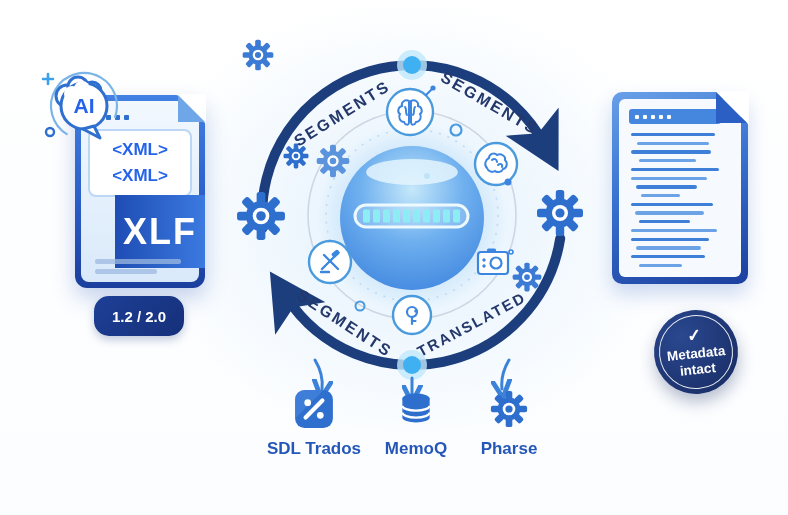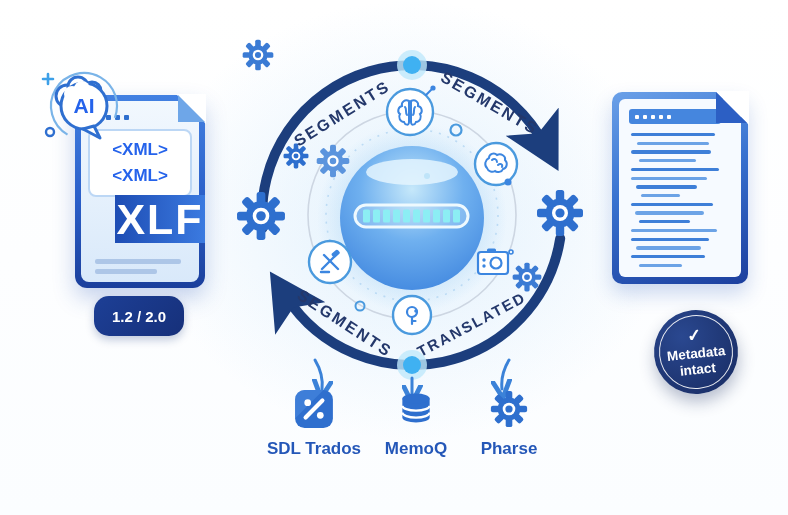--- a/index.html
+++ b/index.html
@@ -11,22 +11,22 @@
   
   .file-icon{position:absolute;left:75px;top:95px;width:130px;height:193px;border-radius:12px;
              background:linear-gradient(180deg,#4381e2,#2a5ec8 55%,#1b3f9c);
              box-shadow:0 10px 22px rgba(30,80,180,.25);}
   .file-inner{position:absolute;inset:6px;border-radius:8px;background:linear-gradient(180deg,#f2f8fe,#d9e9fa);}
   .file-dots{position:absolute;top:20px;left:22px;display:flex;gap:4px;}
   .file-dots i{width:5px;height:5px;background:#2f6fce;border-radius:1px;}
   .xml-box{position:absolute;top:34px;left:13px;right:13px;height:64px;background:#ffffff;
            border:2px solid #bcd7f5;border-radius:8px;display:flex;flex-direction:column;
            align-items:center;justify-content:center;color:#2563eb;font-weight:700;font-size:17px;line-height:1.55;}
-  .xlf-band{position:absolute;left:0;right:0;top:100px;height:48px;display:flex;align-items:center;justify-content:center;
-            background:linear-gradient(90deg,#1e4db4,#3b7ae0);color:#fff;font-weight:800;font-size:43px;letter-spacing:2px;margin-left:40px;}
+  .xlf-band{position:absolute;left:0;right:0;top:100px;height:73px;display:flex;align-items:center;justify-content:center;
+            background:linear-gradient(90deg,#1e4db4,#3b7ae0);color:#fff;font-weight:800;font-size:36px;letter-spacing:2px;margin-left:40px;}
   .file-bar{position:absolute;left:20px;height:5px;border-radius:2px;background:#9db9e0;opacity:.75;}
   .file-fold-cut{position:absolute;top:-1px;right:-1px;width:0;height:0;
                  border-left:30px solid transparent;border-top:30px solid #ffffff;}
   .file-fold{position:absolute;top:0;right:0;width:0;height:0;
              border-bottom:27px solid #6ea6e8;border-right:27px solid transparent;}
   .ver-badge{position:absolute;left:94px;top:296px;width:90px;height:40px;border-radius:15px;
              background:linear-gradient(135deg,#1d3f96,#16307a);color:#fff;display:flex;align-items:center;
              justify-content:center;font-size:15px;font-weight:700;box-shadow:0 4px 8px rgba(20,50,120,.25);}
   .ai-bubble{position:absolute;left:36px;top:60px;width:92px;height:92px;}
 

